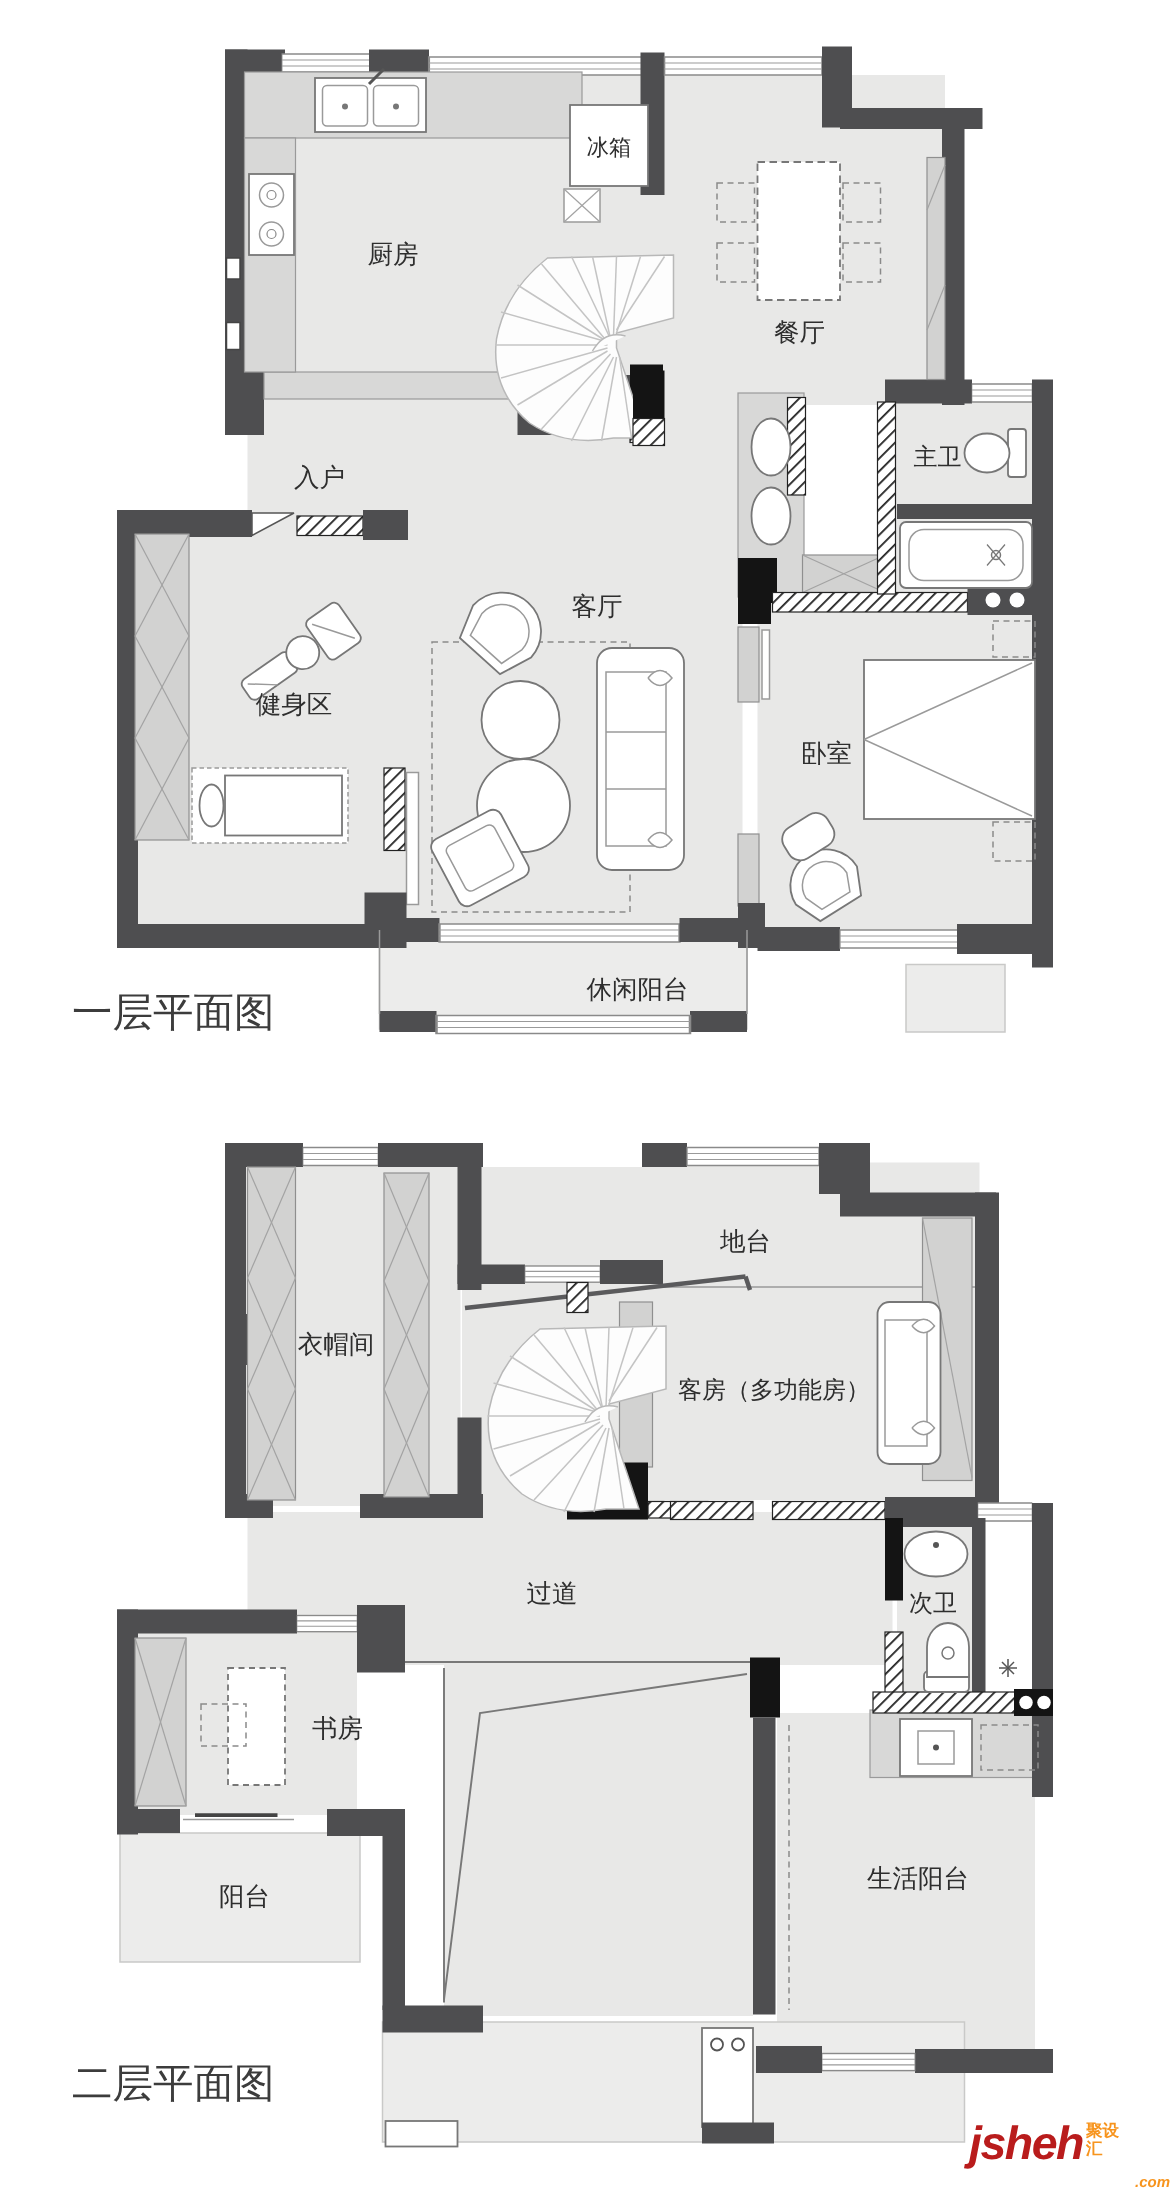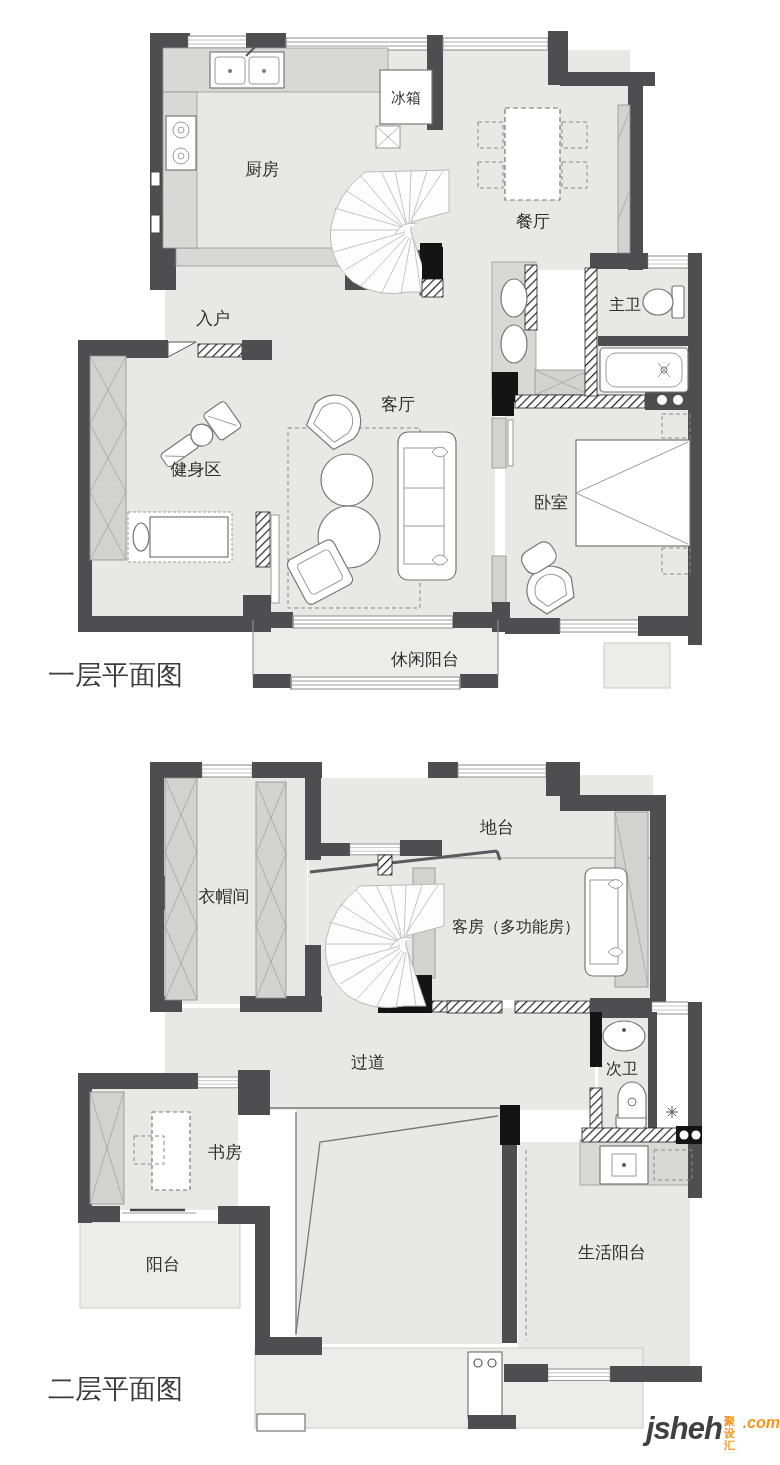--- a/index.html
+++ b/index.html
@@ -17,24 +17,24 @@
   .dash{fill:none;stroke:#8a8a8a;stroke-width:1;stroke-dasharray:4 3;}
   .thin{stroke:#9a9a9a;stroke-width:1;fill:none;}
   .rail{stroke:#5a5a5c;stroke-width:3;fill:none;}
   .slope{stroke:#787878;stroke-width:1.3;fill:none;}
   .xline{stroke:#a3a3a3;stroke-width:0.8;}
   .lbl{font-size:17px;text-anchor:middle;}
   .lbl-s{font-size:15px;text-anchor:middle;}
   .lbl-m{font-size:16px;text-anchor:middle;}
   .ftitle{font-size:27px;fill:#3c3c3c;}
   .wm{position:absolute;left:646px;top:1413px;display:flex;align-items:flex-start;}
-  .wm-j{font-size:31px;font-weight:bold;font-style:italic;color:#404040;line-height:1;letter-spacing:-1px;}
+  .wm-j{font-size:31px;font-weight:bold;font-style:italic;color:#b91c1c;line-height:1;letter-spacing:-1px;}
   .wm-r{display:flex;flex-direction:row;margin-left:2px;margin-top:2px;}
   .wm-cn{font-size:11px;font-weight:bold;color:#f7941d;line-height:1.1;}
-  .wm-com{font-size:16px;font-weight:bold;font-style:italic;color:#f7941d;line-height:1;}
+  .wm-com{font-size:10px;font-weight:bold;font-style:italic;color:#f7941d;line-height:1;margin-top:36px;}
 </style>
 </head>
 <body>
 
 <div class="canvas">
 <svg width="780" height="1465" viewBox="0 0 780 1465">
   <defs>
     <pattern id="ht" width="6" height="6" patternUnits="userSpaceOnUse" patternTransform="rotate(45)">
       <rect width="6" height="6" fill="#ffffff"></rect>
       <line x1="0" y1="0" x2="0" y2="6" stroke="#222" stroke-width="2.4"></line>

